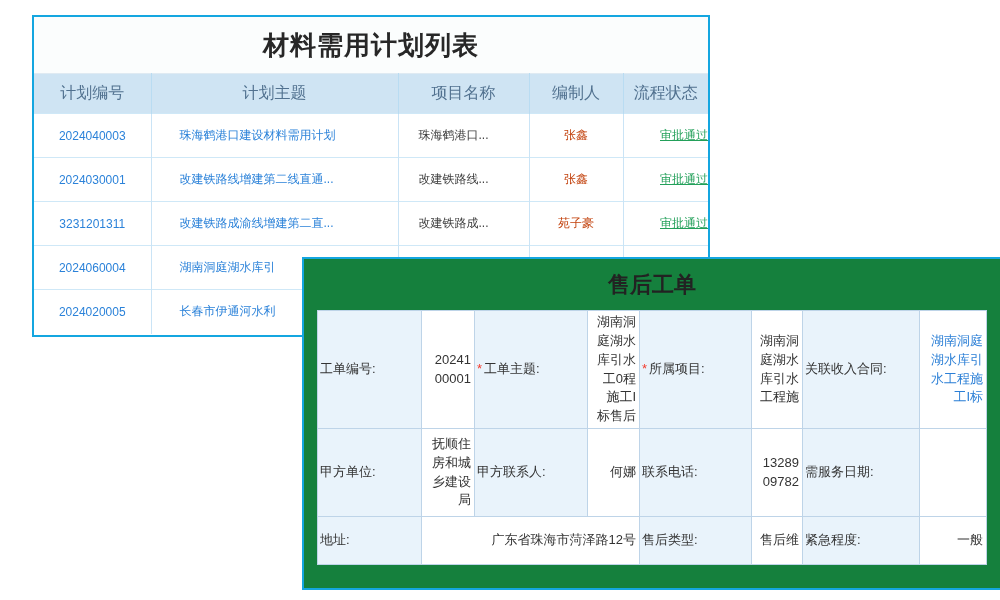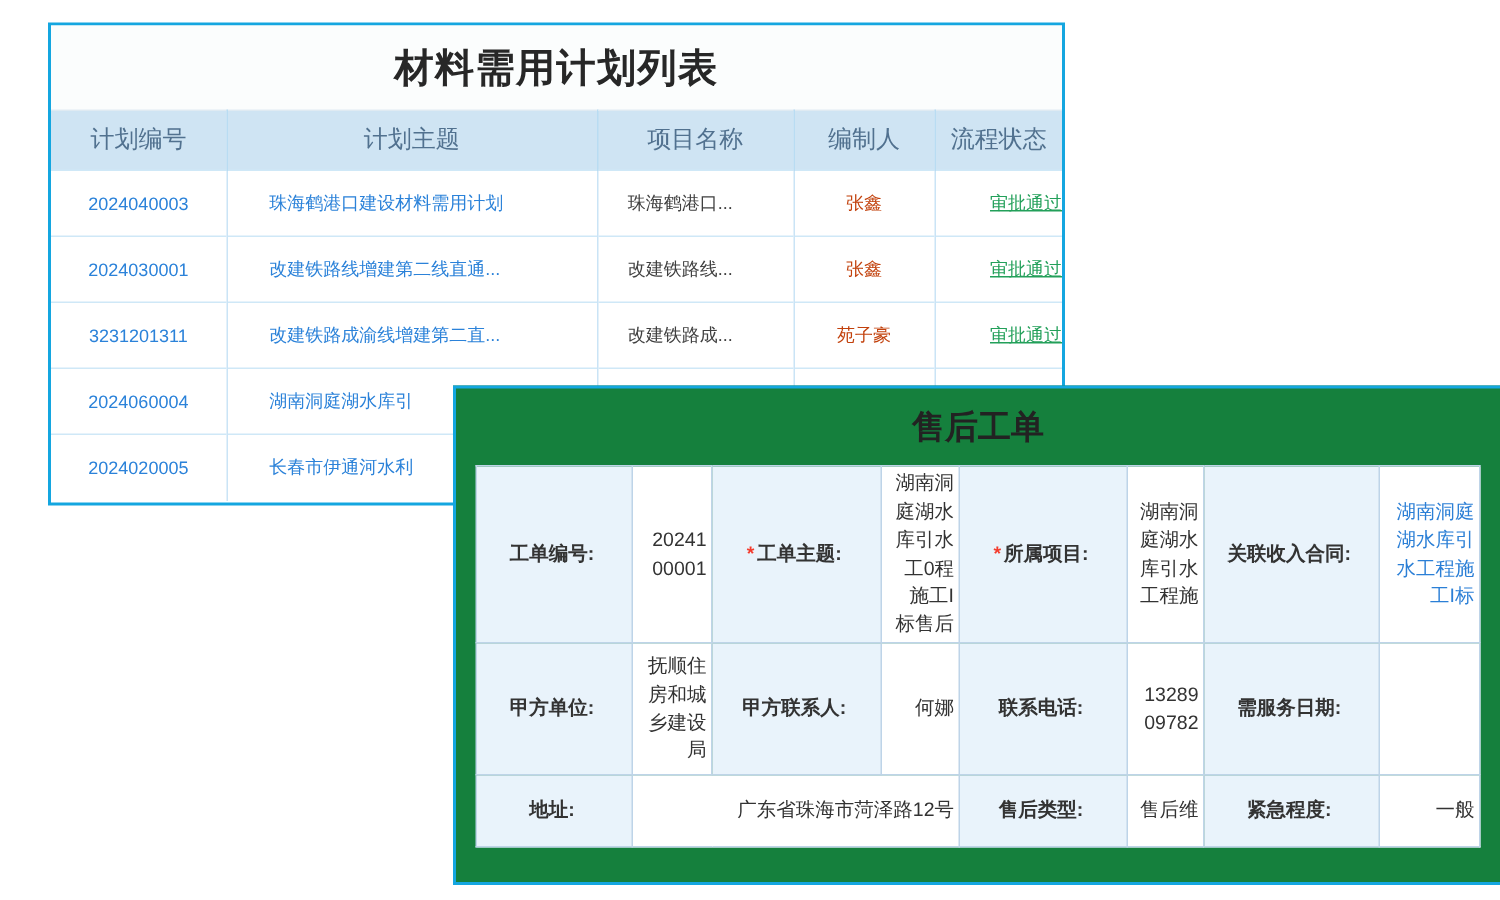--- a/index.html
+++ b/index.html
@@ -31,22 +31,22 @@
     background:#15803d; border:2px solid #14a6e0; overflow:hidden; z-index:5;margin-left:16px; }
   .win2-title { margin-top:11px; height:30px; line-height:30px; text-align:center;
     font-size:22px; font-weight:700; color:#222; }
   .groupbar { margin:12px auto 0 auto; width:669px; height:28px; line-height:27px;
     background:#e9eff8; border:1px solid #ccd7e5; font-size:13px; color:#444;
     padding-left:12px; }
   table.form { margin:10px auto 0 auto; width:669px; border-collapse:collapse;
     table-layout:fixed; }
   table.form td { border:1px solid #bed4e8; font-size:13px; color:#333;
     vertical-align:middle; }
-  td.lbl { background:#e9f3fb; text-align:center; padding:2px 5px 2px 2px;
-    line-height:1.45;font-weight:bold; }
+  td.lbl { background:#e9f3fb; text-align:left; padding:2px 5px 2px 2px;
+    line-height:1.45; }
   td.val { background:#fff; text-align:right; padding:2px 3px 2px 6px;
     word-break:break-all; line-height:1.45; }
   .req { color:#f43b2d; margin-right:2px; }
   td.val a { color:#2b7fd6; cursor:pointer; }
 </style>
 </head>
 <body>
 
 <div class="stage">
 

